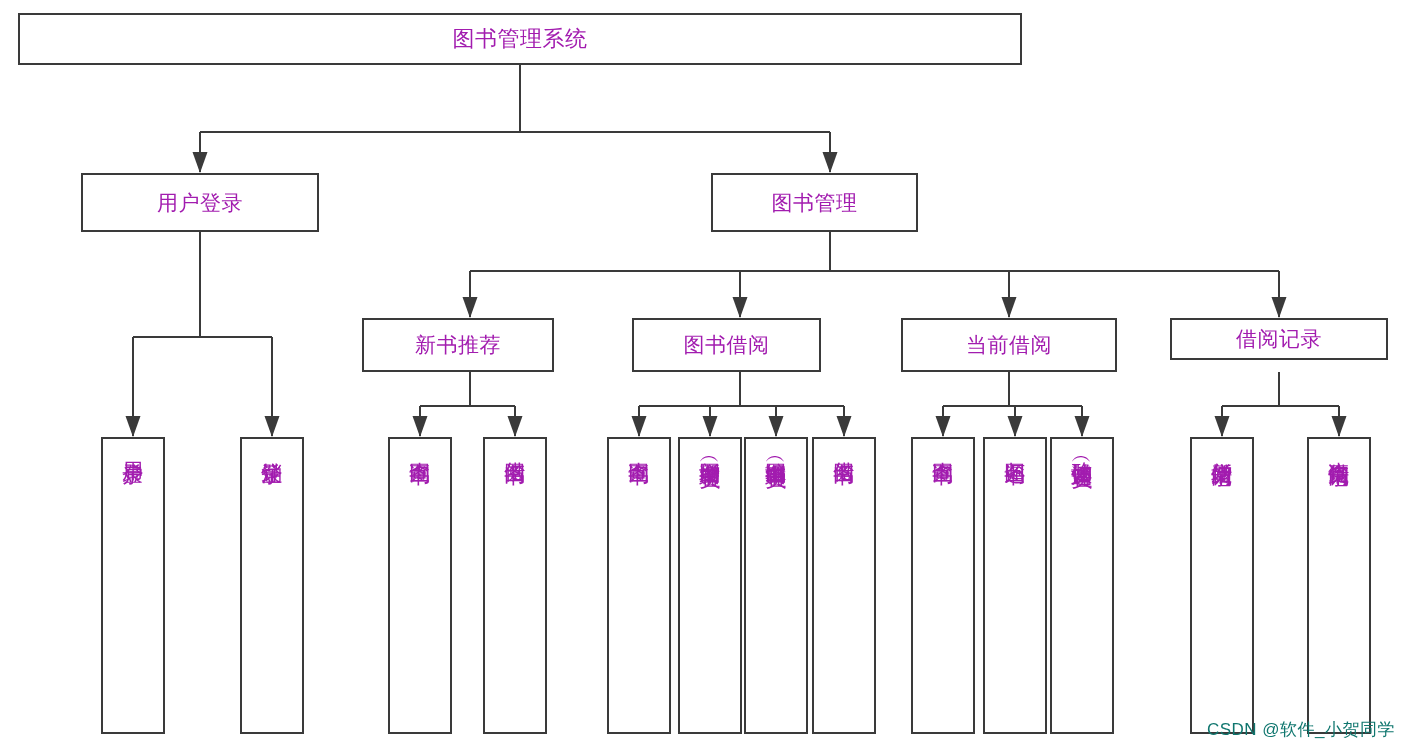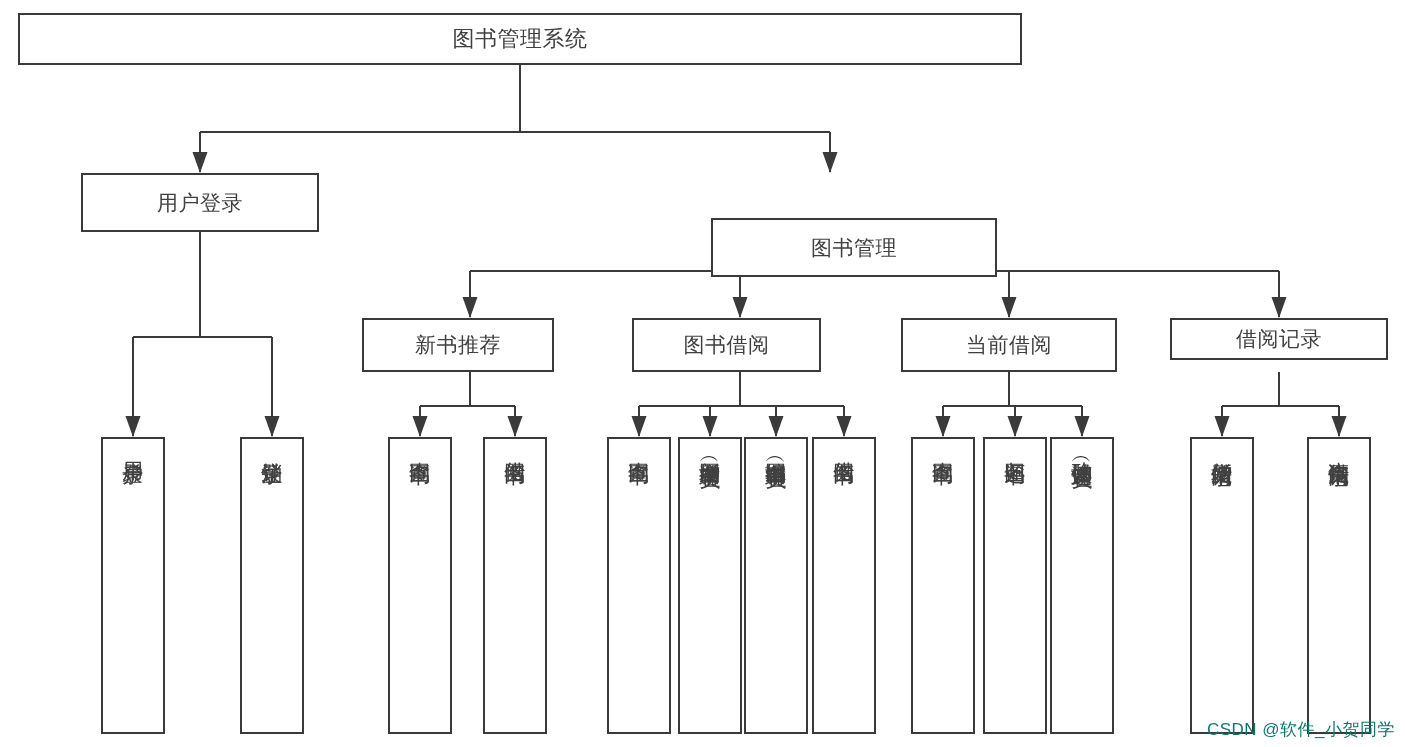--- a/index.html
+++ b/index.html
@@ -24,21 +24,21 @@
     pointer-events: none;
   }
   .node {
     position: absolute;
     box-sizing: border-box;
     border: 2.5px solid #3a3a3a;
     background: #ffffff;
     display: flex;
     align-items: center;
     justify-content: center;
-    color: #404040;
+    color: #a21caf;
   }
   .node.horiz .label {
     font-size: 21px;
     line-height: 1.2;
     letter-spacing: 0.5px;
     white-space: nowrap;
   }
   .node.root .label {
     font-size: 22px;
   }
@@ -125,21 +125,21 @@
       <line x1="1339" y1="406" x2="1339" y2="436" stroke="#3a3a3a" stroke-width="2.5" shape-rendering="crispEdges"></line>
       <polygon points="1331.5,416 1346.5,416 1339,437" fill="#3a3a3a"></polygon>
     </svg>
   <div id="node-layer">
       <div class="node horiz root" style="left: 18px; top: 13px; width: 1004px; height: 52px; border-color: rgb(58, 58, 58);">
         <span class="label">图书管理系统</span>
       </div>
       <div class="node horiz" style="left: 81px; top: 173px; width: 238px; height: 59px; border-color: rgb(58, 58, 58);">
         <span class="label">用户登录</span>
       </div>
-      <div class="node horiz" style="left: 711px; top: 173px; width: 286px; height: 59px; border-color: rgb(58, 58, 58); margin-top: 45px;">
+      <div class="node horiz" style="left: 711px; top: 173px; width: 207px; height: 59px; border-color: rgb(58, 58, 58);">
         <span class="label">图书管理</span>
       </div>
       <div class="node horiz" style="left: 362px; top: 318px; width: 192px; height: 54px; border-color: rgb(58, 58, 58);">
         <span class="label">新书推荐</span>
       </div>
       <div class="node horiz" style="left: 632px; top: 318px; width: 189px; height: 54px; border-color: rgb(58, 58, 58);">
         <span class="label">图书借阅</span>
       </div>
       <div class="node horiz" style="left: 901px; top: 318px; width: 216px; height: 54px; border-color: rgb(58, 58, 58);">
         <span class="label">当前借阅</span>

